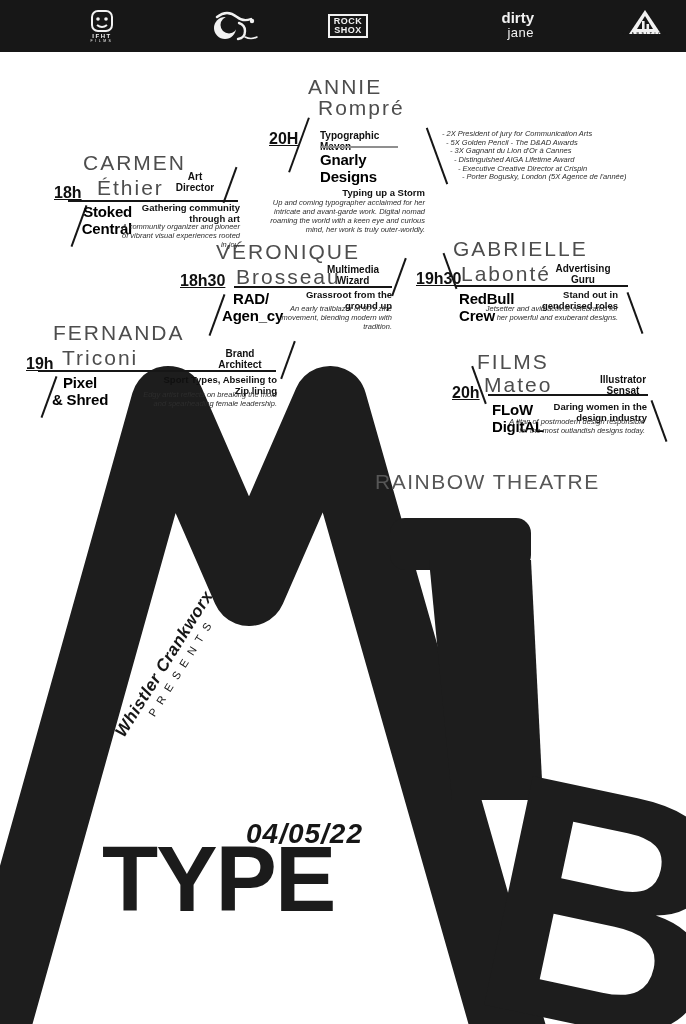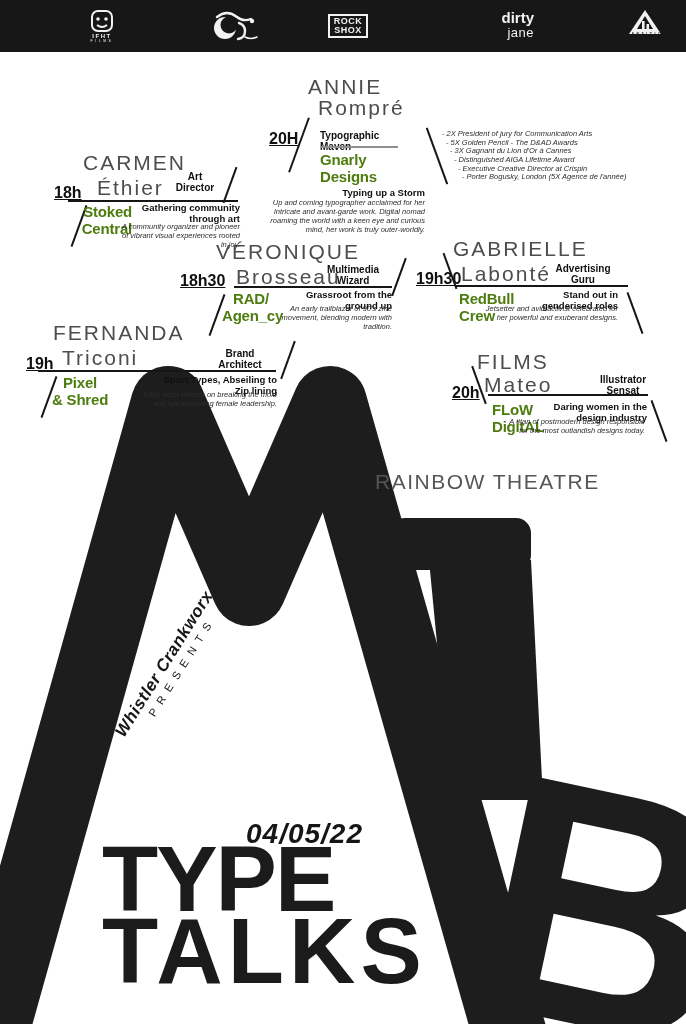--- a/index.html
+++ b/index.html
@@ -12,21 +12,21 @@
   .logo-caption{font-size:6px;font-weight:bold;letter-spacing:1.5px;margin-top:1px;}
   .logo-caption2{font-size:3.5px;letter-spacing:2.5px;}
   .rockbox{border:2px solid #f2f2f2;padding:1px 4px;text-align:center;line-height:1;}
   .rockbox .r1{font-size:9px;font-weight:bold;letter-spacing:.5px;}
   .dj1{font-size:15px;font-weight:bold;line-height:.85;text-align:right;}
   .dj2{font-size:13px;font-weight:300;letter-spacing:.5px;text-align:right;}
   
   .first,.last{font-weight:300;color:#4d4d4d;font-size:21px;letter-spacing:2px;line-height:1;}
   .time{font-weight:bold;font-size:16px;color:#101010;line-height:1;text-decoration:underline;}
   .role{font-weight:bold;font-size:10px;line-height:1.05;text-align:center;color:#101010;}
-  .studio{font-weight:bold;font-size:15px;line-height:1.12;letter-spacing:-.2px;color:#4d7c0f;}
+  .studio{font-weight:bold;font-size:15px;line-height:1.12;letter-spacing:-.2px;color:#000000;}
   .studio .ind{display:inline-block;}
   .talk{font-weight:bold;font-size:9.5px;line-height:1.18;text-align:right;color:#101010;}
   .desc{font-style:italic;font-size:7.5px;line-height:1.2;text-align:right;color:#2d2d2d;}
   .awards{font-style:italic;font-size:7.5px;line-height:1.16;color:#2d2d2d;white-space:nowrap;}
   .awards div{margin-bottom:0;}
   .rule{position:absolute;height:2px;background:#161616;}
   .rule.gray{background:#8f8f8f;}
   .slash{position:absolute;width:2px;background:#161616;}
   .fwd{transform:rotate(20deg);}
   .bwd{transform:rotate(-20deg);}
@@ -193,15 +193,14 @@
 
   <div class="abs theatre" style="left:375px;top:471px;">RAINBOW THEATRE</div>
 
   <div class="presents">
     <div class="p1">Whistler Crankworx</div>
     <div class="p2">PRESENTS</div>
   </div>
 
   <div class="abs date" style="left:246px;top:820px;">04/05/22</div>
   <div class="abs big t1" style="left:102px;top:833px;">TYPE</div>
-  <div class="abs big t2" style="left:102px;top:905px;">TALKS</div>
 
 </div>
 
 </body></html>

